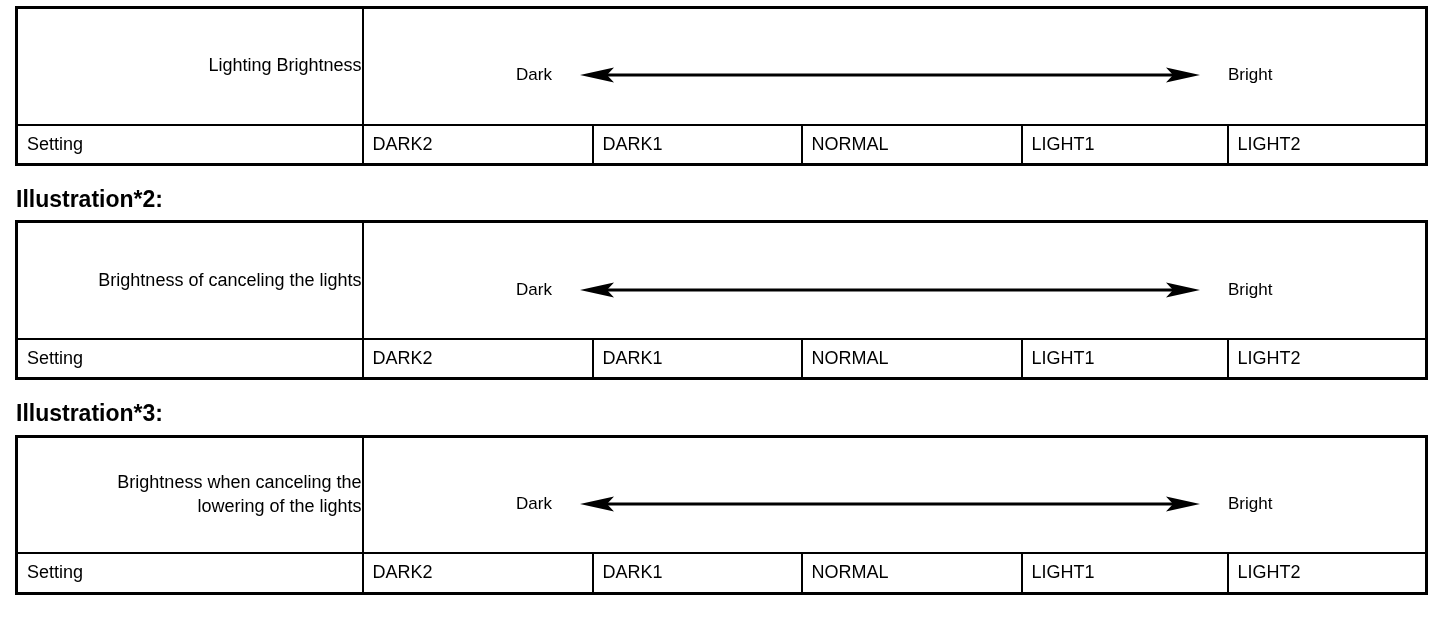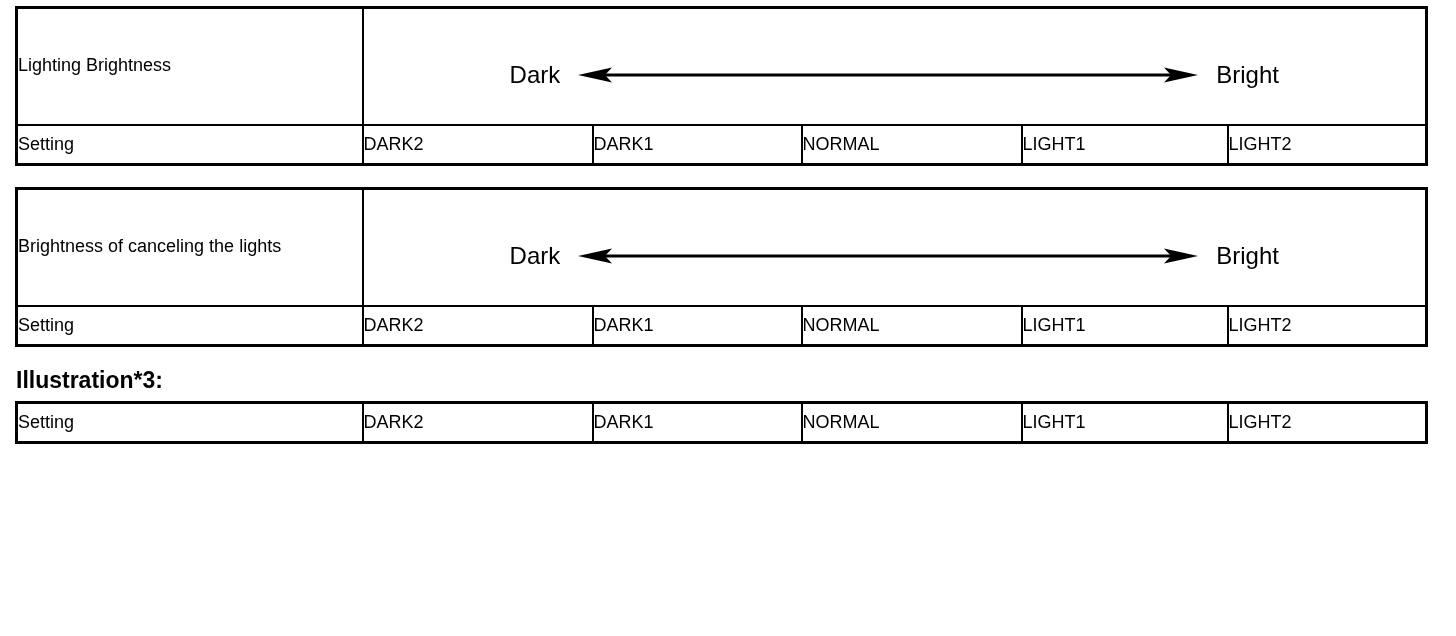--- a/index.html
+++ b/index.html
@@ -29,37 +29,37 @@
     width: 1410px;
     border: 3px solid #000;
   }
   .ill-table td {
     border: 2px solid #000;
     font-size: 18px;
     padding: 0;
     vertical-align: middle;
     overflow: hidden;
   }
-  .top-row { height: 117px; }
+  .top-row { height: 117px; text-align: right; }
   .setting-row { height: 40px; }
   .label-cell { padding: 0 8px 0 10px; }
   .label-text {
     display: inline-block;
     max-width: 300px;
     line-height: 1.32;
   }
-  .setting-row td { }
+  .setting-row td { padding-left: 9px; }
   .scale {
     display: flex;
     align-items: center;
     justify-content: center;
-    gap: 18px;
+    gap: 28px;
     position: relative;
     top: 9px;
-    font-size: 24px;
+    font-size: 17px;
   }
   .scale-label { white-space: nowrap; }
   .arrow-svg { display: block; }
 </style>
 </head>
 <body>
 
 <section class="illustration">
   <table class="ill-table">
     <colgroup>
@@ -93,20 +93,21 @@
         <td>DARK1</td>
         <td>NORMAL</td>
         <td>LIGHT1</td>
         <td>LIGHT2</td>
       </tr>
     </tbody>
   </table>
 </section>
 
 <section class="illustration">
+  <h2 class="heading">Illustration*2:</h2>
   <table class="ill-table">
     <colgroup>
       <col style="width:346px">
         <col style="width:230px">
         <col style="width:209px">
       <col style="width:220px">
         <col style="width:206px">
         <col style="width:199px">
     </colgroup>
     <tbody>
@@ -143,20 +144,36 @@
   <table class="ill-table">
     <colgroup>
       <col style="width:346px">
         <col style="width:230px">
         <col style="width:209px">
       <col style="width:220px">
         <col style="width:206px">
         <col style="width:199px">
     </colgroup>
     <tbody>
+      <tr class="top-row">
+        <td class="label-cell">
+          <span class="label-text">Brightness when canceling the lowering of the lights</span>
+        </td>
+        <td colspan="5">
+          <div class="scale">
+            <span class="scale-label">Dark</span>
+            <svg class="arrow-svg" width="620" height="20" viewBox="0 0 620 20">
+              <line x1="20" y1="10" x2="600" y2="10" stroke="#000" stroke-width="3"></line>
+              <polygon points="0,10 34,2.5 27,10 34,17.5" fill="#000"></polygon>
+              <polygon points="620,10 586,2.5 593,10 586,17.5" fill="#000"></polygon>
+            </svg>
+            <span class="scale-label">Bright</span>
+          </div>
+        </td>
+      </tr>
       <tr class="setting-row">
         <td>Setting</td>
         <td>DARK2</td>
         <td>DARK1</td>
         <td>NORMAL</td>
         <td>LIGHT1</td>
         <td>LIGHT2</td>
       </tr>
     </tbody>
   </table>

